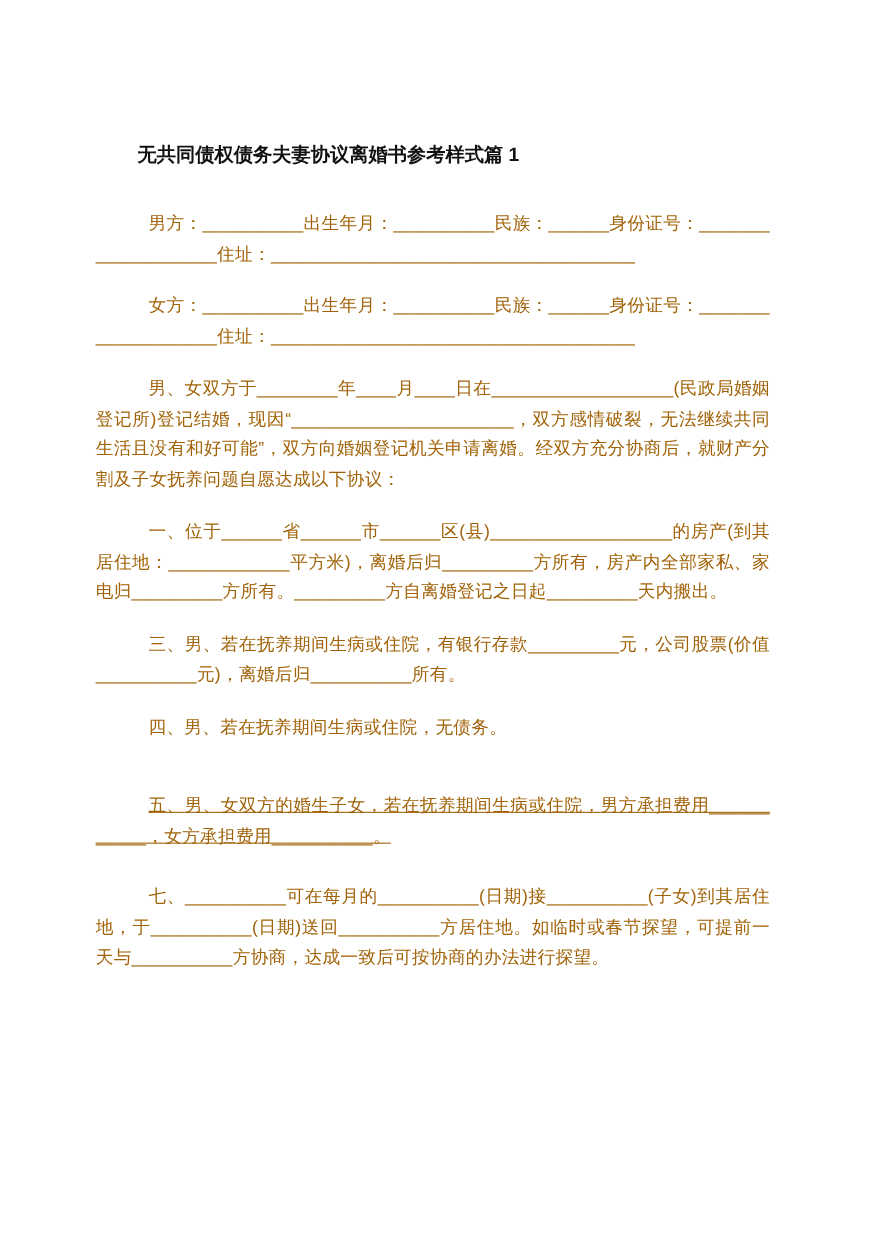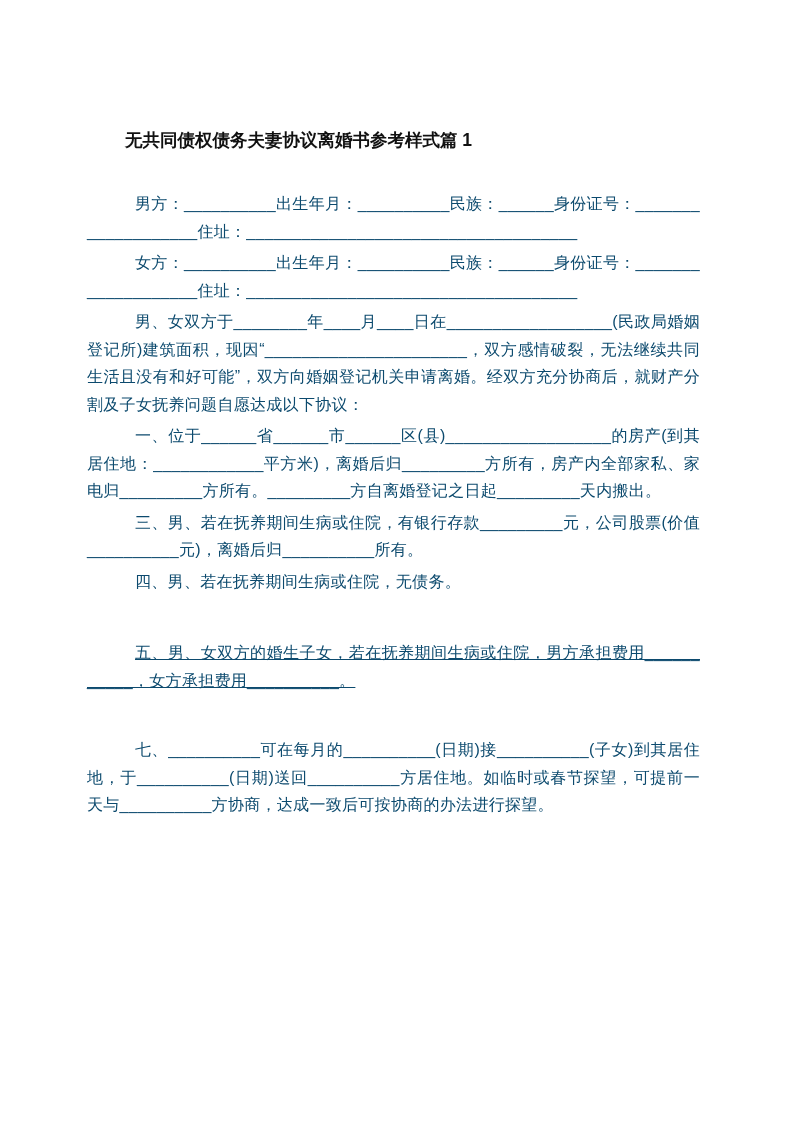--- a/index.html
+++ b/index.html
@@ -31,44 +31,44 @@
     white-space: nowrap;
   }
   .para {
     font-size: 16px;
     line-height: 27.5px;
     margin: 0;
     text-indent: 48px;
     text-align: justify;
     word-break: break-all;
     letter-spacing: 0.3px;
-    color: #0c4a6e;
+    color: #a16207;
   }
   .para + .para {
-    margin-top: 4px;
+    margin-top: 20px;
   }
   .para.gap-xl {
     margin-top: 44px;
     text-decoration: underline;
   }
   .para.gap-lg {
-    margin-top: 42px;
+    margin-top: 28px;
   }
 </style>
 </head>
 <body>
 
 <div class="page">
   <h1 class="doc-title">无共同债权债务夫妻协议离婚书参考样式篇 1</h1>
 
   <p class="para">男方：__________出生年月：__________民族：______身份证号：___________________住址：____________________________________</p>
 
   <p class="para">女方：__________出生年月：__________民族：______身份证号：___________________住址：____________________________________</p>
 
-  <p class="para">男、女双方于________年____月____日在__________________(民政局婚姻登记所)建筑面积，现因“______________________，双方感情破裂，无法继续共同生活且没有和好可能”，双方向婚姻登记机关申请离婚。经双方充分协商后，就财产分割及子女抚养问题自愿达成以下协议：</p>
+  <p class="para">男、女双方于________年____月____日在__________________(民政局婚姻登记所)登记结婚，现因“______________________，双方感情破裂，无法继续共同生活且没有和好可能”，双方向婚姻登记机关申请离婚。经双方充分协商后，就财产分割及子女抚养问题自愿达成以下协议：</p>
 
   <p class="para">一、位于______省______市______区(县)__________________的房产(到其居住地：____________平方米)，离婚后归_________方所有，房产内全部家私、家电归_________方所有。_________方自离婚登记之日起_________天内搬出。</p>
 
 
   <p class="para">三、男、若在抚养期间生病或住院，有银行存款_________元，公司股票(价值__________元)，离婚后归__________所有。</p>
 
   <p class="para">四、男、若在抚养期间生病或住院，无债务。</p>
 
   <p class="para gap-xl">五、男、女双方的婚生子女，若在抚养期间生病或住院，男方承担费用___________，女方承担费用__________。</p>
 

